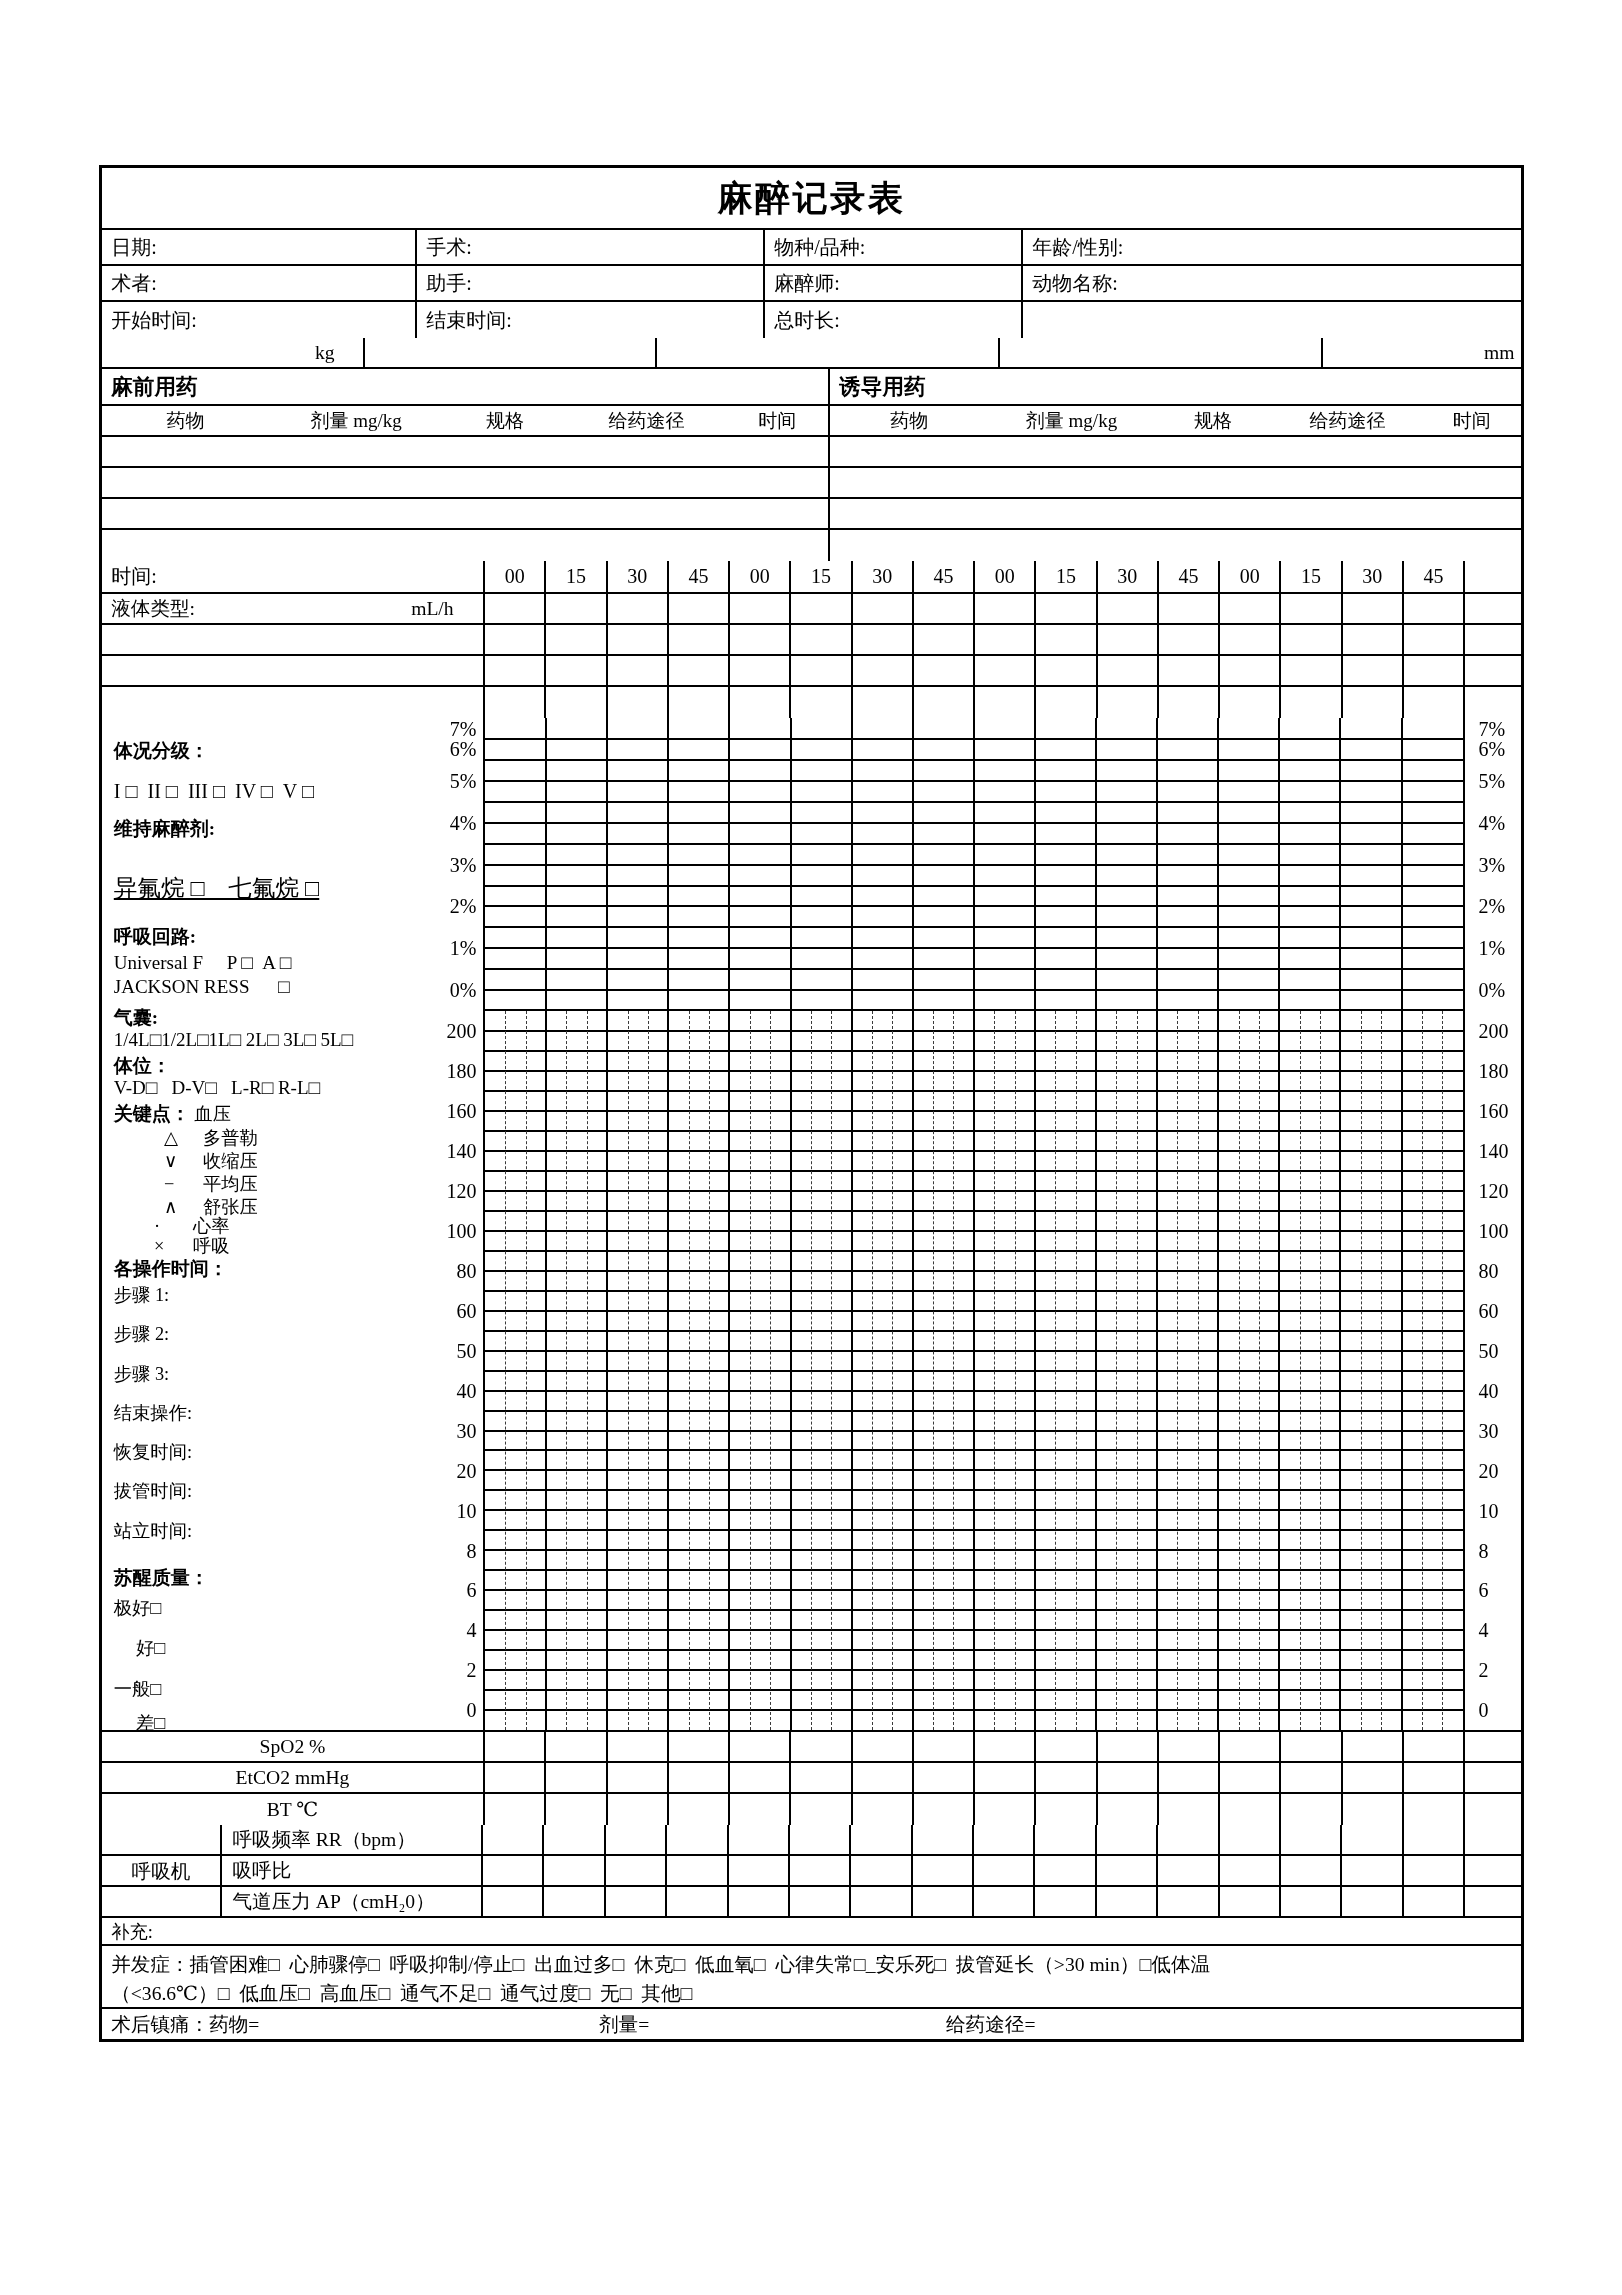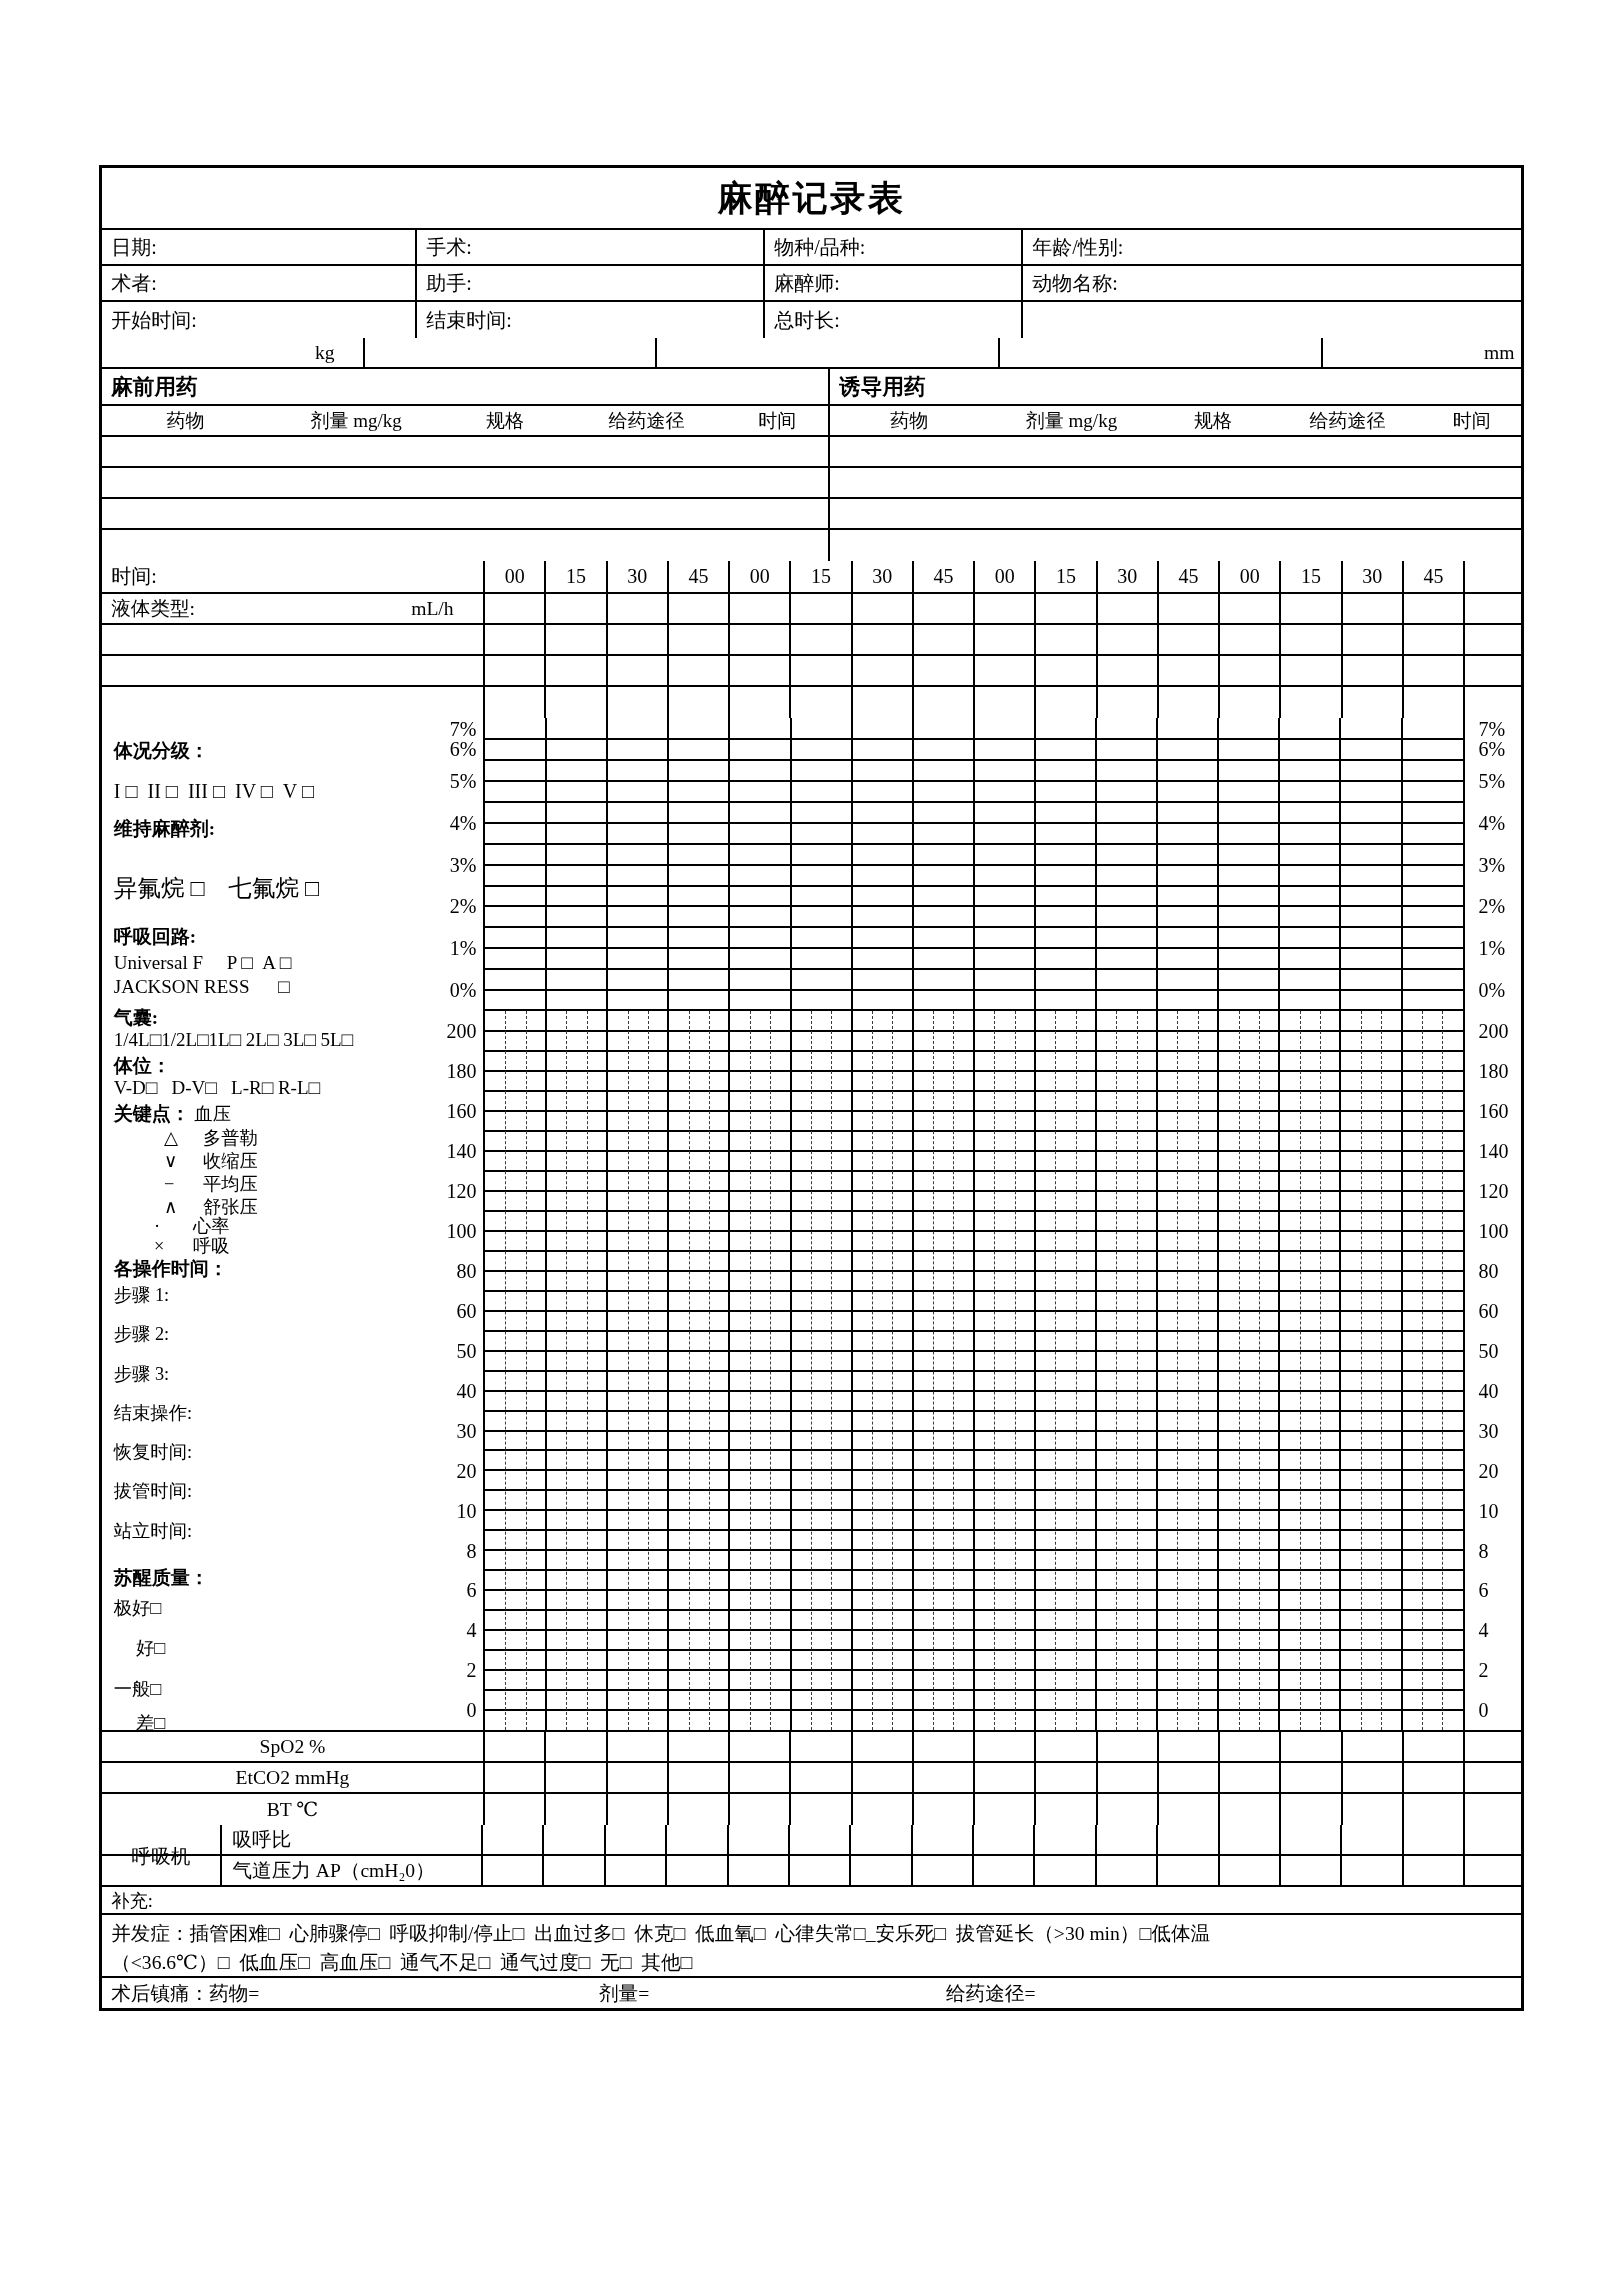--- a/index.html
+++ b/index.html
@@ -28,21 +28,21 @@
   .fluid-row{height:31px;font-size:19.6px;}
   .small-grid-row{height:31px;}
   .gcell{flex:1 1 0;justify-content:center;}
   .lastcol{flex:0 0 58px;}
   .labelcol{flex:0 0 381px;}
   .tick{font-size:20px;}
   #band{position:relative;height:1014px;border-bottom:2px solid #000;box-sizing:border-box;}
   #sidebar{position:absolute;left:0;top:0;width:381px;height:100%;}
   .sb{position:absolute;left:11.8px;white-space:nowrap;font-size:18.3px;}
   .sb.head{font-weight:bold;font-size:19px;}
-  .sb.big{font-size:23.6px;}
+  .sb.big{font-size:23.6px;text-decoration:underline;}
   .sb.latin{font-size:19px;}
   .sb.roman{font-size:20px;}
   .sb.leg{left:62px;}
   .sb.leg2{left:52px;}
   .sb.ind{left:34px;}
   .sb .sym{display:inline-block;min-width:39px;}
   .sb .k{font-weight:bold;font-size:19px;}
   #pct-grid,#vit-grid{position:absolute;left:381px;width:982px;border-left:2px solid #000;border-right:2px solid #000;box-sizing:border-box;}
   #pct-grid{top:0;height:293px;border-bottom:2px solid #000;}
   #vit-grid{top:293px;height:719px;}
@@ -507,20 +507,41 @@
         <div class="cell gcell bl"></div>
         <div class="cell gcell bl"></div>
         <div class="cell gcell bl"></div>
         <div class="cell gcell bl"></div>
         <div class="cell gcell bl"></div>
         <div class="cell lastcol bl"></div>
       </div>
     </div>
   <div id="vent-rows" style="position: relative;">
       <div class="row mon-row">
+        <div class="cell vent-label" style="align-items: flex-end; padding-bottom: 0px; border-bottom: none;"></div>
+        <div class="cell vent-sub">呼吸频率 RR（bpm）</div>
+        <div class="cell gcell bl"></div>
+        <div class="cell gcell bl"></div>
+        <div class="cell gcell bl"></div>
+        <div class="cell gcell bl"></div>
+        <div class="cell gcell bl"></div>
+        <div class="cell gcell bl"></div>
+        <div class="cell gcell bl"></div>
+        <div class="cell gcell bl"></div>
+        <div class="cell gcell bl"></div>
+        <div class="cell gcell bl"></div>
+        <div class="cell gcell bl"></div>
+        <div class="cell gcell bl"></div>
+        <div class="cell gcell bl"></div>
+        <div class="cell gcell bl"></div>
+        <div class="cell gcell bl"></div>
+        <div class="cell gcell bl"></div>
+        <div class="cell lastcol bl"></div>
+      </div>
+      <div class="row mon-row">
         <div class="cell vent-label" style="border-bottom: none;"></div>
         <div class="cell vent-sub">吸呼比</div>
         <div class="cell gcell bl"></div>
         <div class="cell gcell bl"></div>
         <div class="cell gcell bl"></div>
         <div class="cell gcell bl"></div>
         <div class="cell gcell bl"></div>
         <div class="cell gcell bl"></div>
         <div class="cell gcell bl"></div>
         <div class="cell gcell bl"></div>

